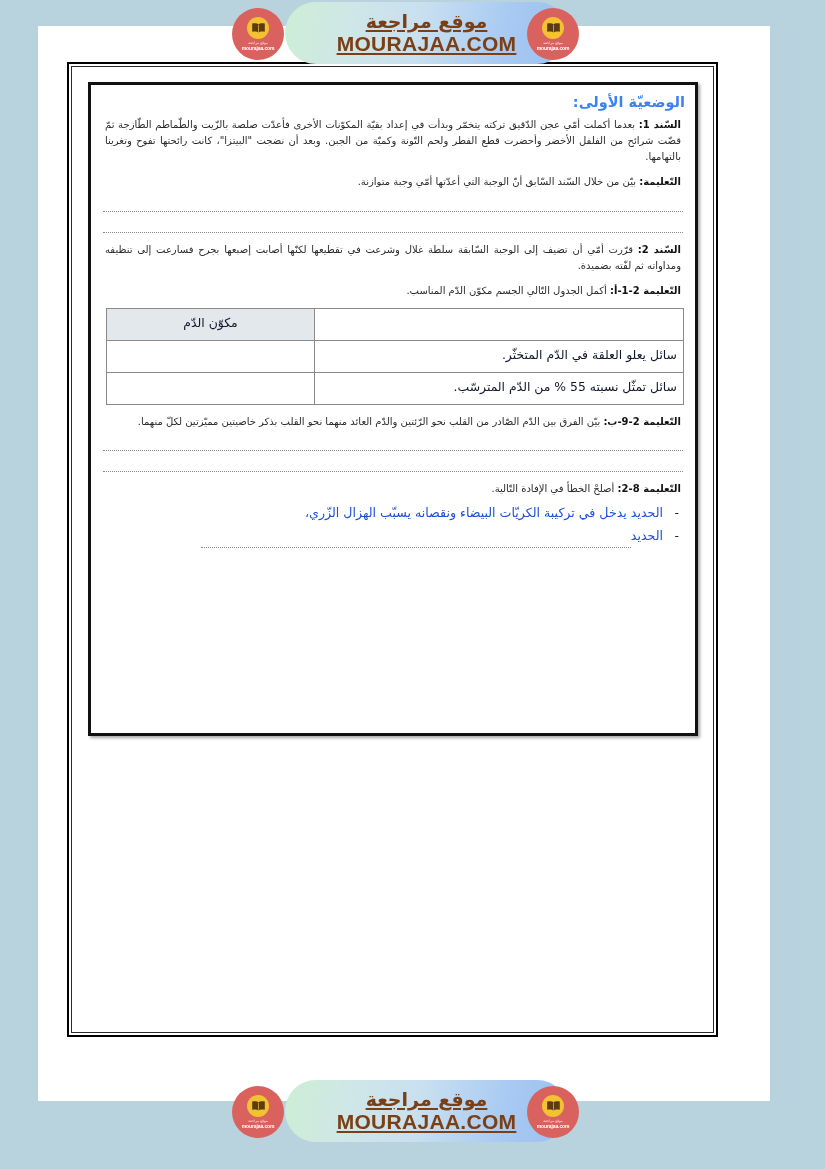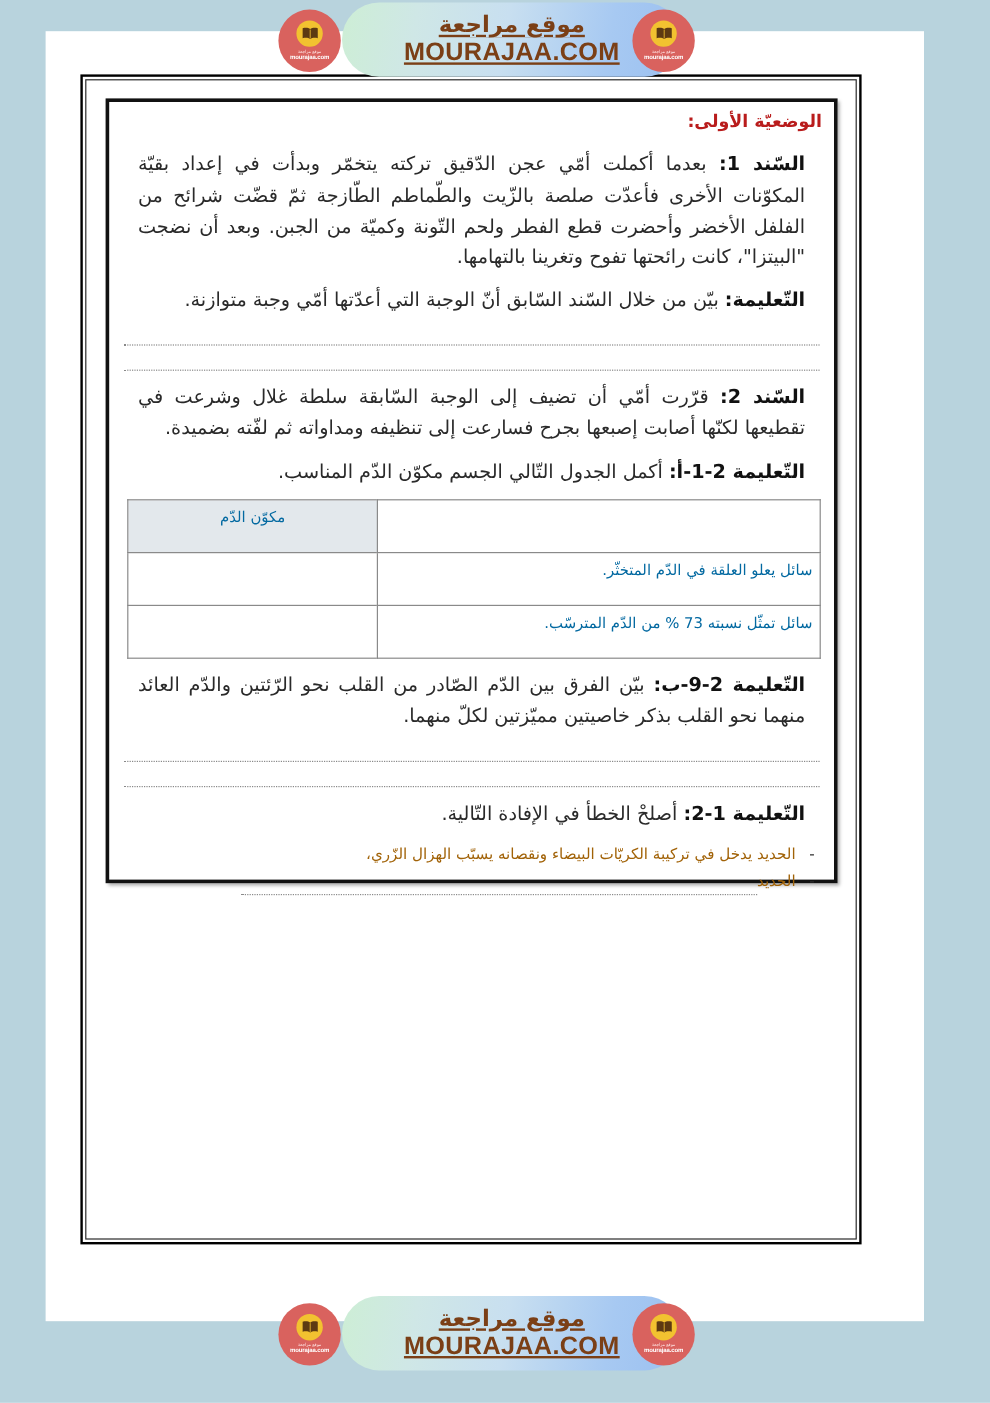--- a/index.html
+++ b/index.html
@@ -168,28 +168,28 @@
     direction: rtl;
     text-align: right;
     font-family: "DejaVu Sans", sans-serif;
     color: #262626;
   }
 
   
   .title {
     font-size: 14.5px;
     font-weight: bold;
-    color: #b91c1c;
+    color: #3b82f6;
     margin: 0 0 3px 0;
     line-height: 1.5;
   }
   .para {
-    font-size: 16px;
+    font-size: 10px;
     line-height: 1.62;
-    margin: 10px;
+    margin: 0;
     text-align: justify;
     text-align-last: right;
     color: #2a2a2a;
   }
   .para b { font-weight: bold; color: #111; }
   .para.indent { margin-top: 9px; }
   .block-pad { padding: 0 4px; }
 
   .dots {
     height: 14px;
@@ -201,22 +201,22 @@
   table.blood {
     border-collapse: collapse;
     width: 578px;
     margin: 9px 1px 0 1px;
     direction: rtl;
     table-layout: fixed;
   }
   table.blood td {
     border: 1px solid #8a8a8a;
     font-size: 12.4px;
-    color: #0369a1;
-    padding: 3px 6px 20px 6px;
+    color: #0f172a;
+    padding: 3px 6px 8px 6px;
     height: 20px;
     vertical-align: middle;
   }
   td.col-desc { width: 383px; text-align: right; margin-left: 10px; }
   td.col-comp { width: 195px; }
   td.head-comp {
     background: #e3e8ec;
     text-align: center;
     font-size: 12.6px;
     color: #1d1d1d;
@@ -225,21 +225,21 @@
 
   
   ul.dashlist {
     list-style: none;
     margin: 5px 0 0 0;
     padding: 0 22px 0 0;
   }
   ul.dashlist li {
     font-size: 12.6px;
     line-height: 1.8;
-    color: #a16207;
+    color: #1d4ed8;
     position: relative;
     text-align: right;
   }
   ul.dashlist li::before {
     content: "-";
     position: absolute;
     right: -16px;
     top: 0;
     color: #2a2a2a;
   }
@@ -289,36 +289,36 @@
       <tbody>
         <tr>
           <td class="head-blank"></td>
           <td class="col-comp head-comp">مكوّن الدّم</td>
         </tr>
         <tr>
           <td class="col-desc">سائل يعلو العلقة في الدّم المتخثّر.</td>
           <td class="col-comp"></td>
         </tr>
         <tr>
-          <td class="col-desc">سائل تمثّل نسبته 73 % من الدّم المترسّب.</td>
+          <td class="col-desc">سائل تمثّل نسبته 55 % من الدّم المترسّب.</td>
           <td class="col-comp"></td>
         </tr>
       </tbody>
     </table>
 
     <p class="para block-pad indent">
       <b>التّعليمة 2-9-ب:</b>
       <span>بيّن الفرق بين الدّم الصّادر من القلب نحو الرّئتين والدّم العائد منهما نحو القلب بذكر خاصيتين مميّزتين لكلّ منهما.</span>
     </p>
 
     <div class="dots"></div>
     <div class="dots"></div>
 
     <p class="para block-pad indent">
-      <b>التّعليمة 1-2:</b>
+      <b>التّعليمة 8-2:</b>
       <span>أصلحْ الخطأ في الإفادة التّالية.</span>
     </p>
 
     <ul class="dashlist">
       <li>الحديد يدخل في تركيبة الكريّات البيضاء ونقصانه يسبّب الهزال الزّري،</li>
       <li>
         <span>الحديد</span><span class="inline-dots" style="width:430px"></span>
       </li>
     </ul>
 

